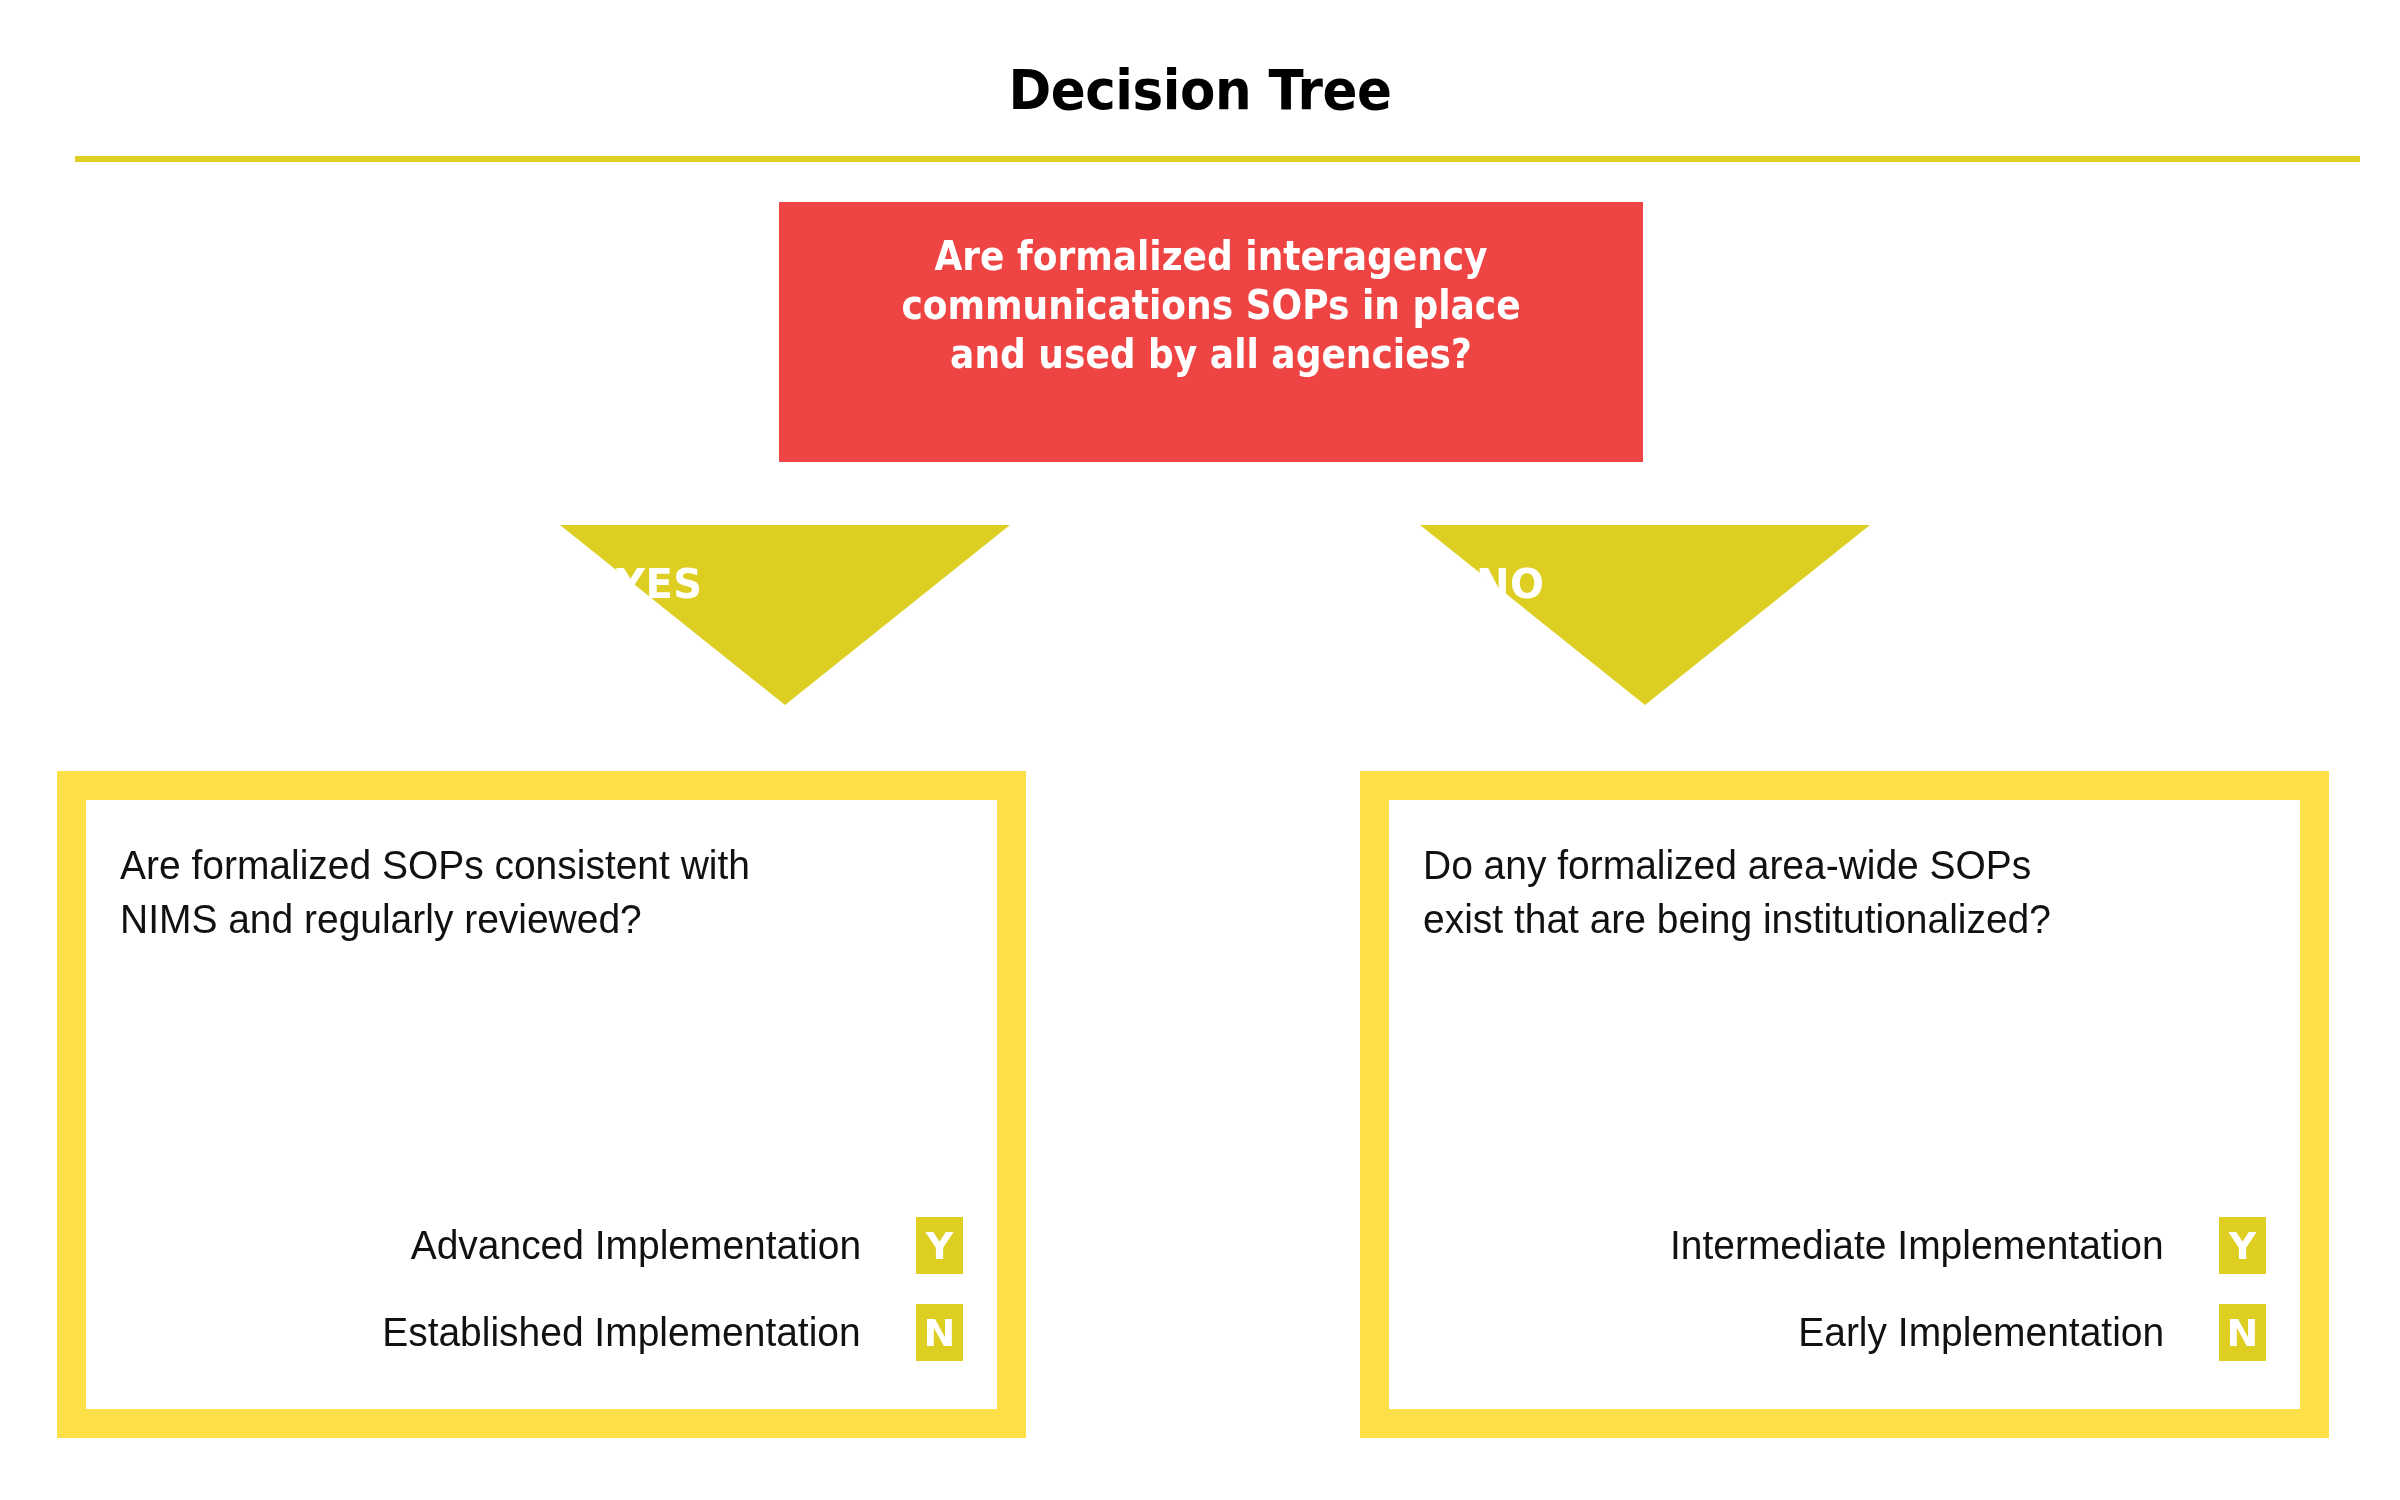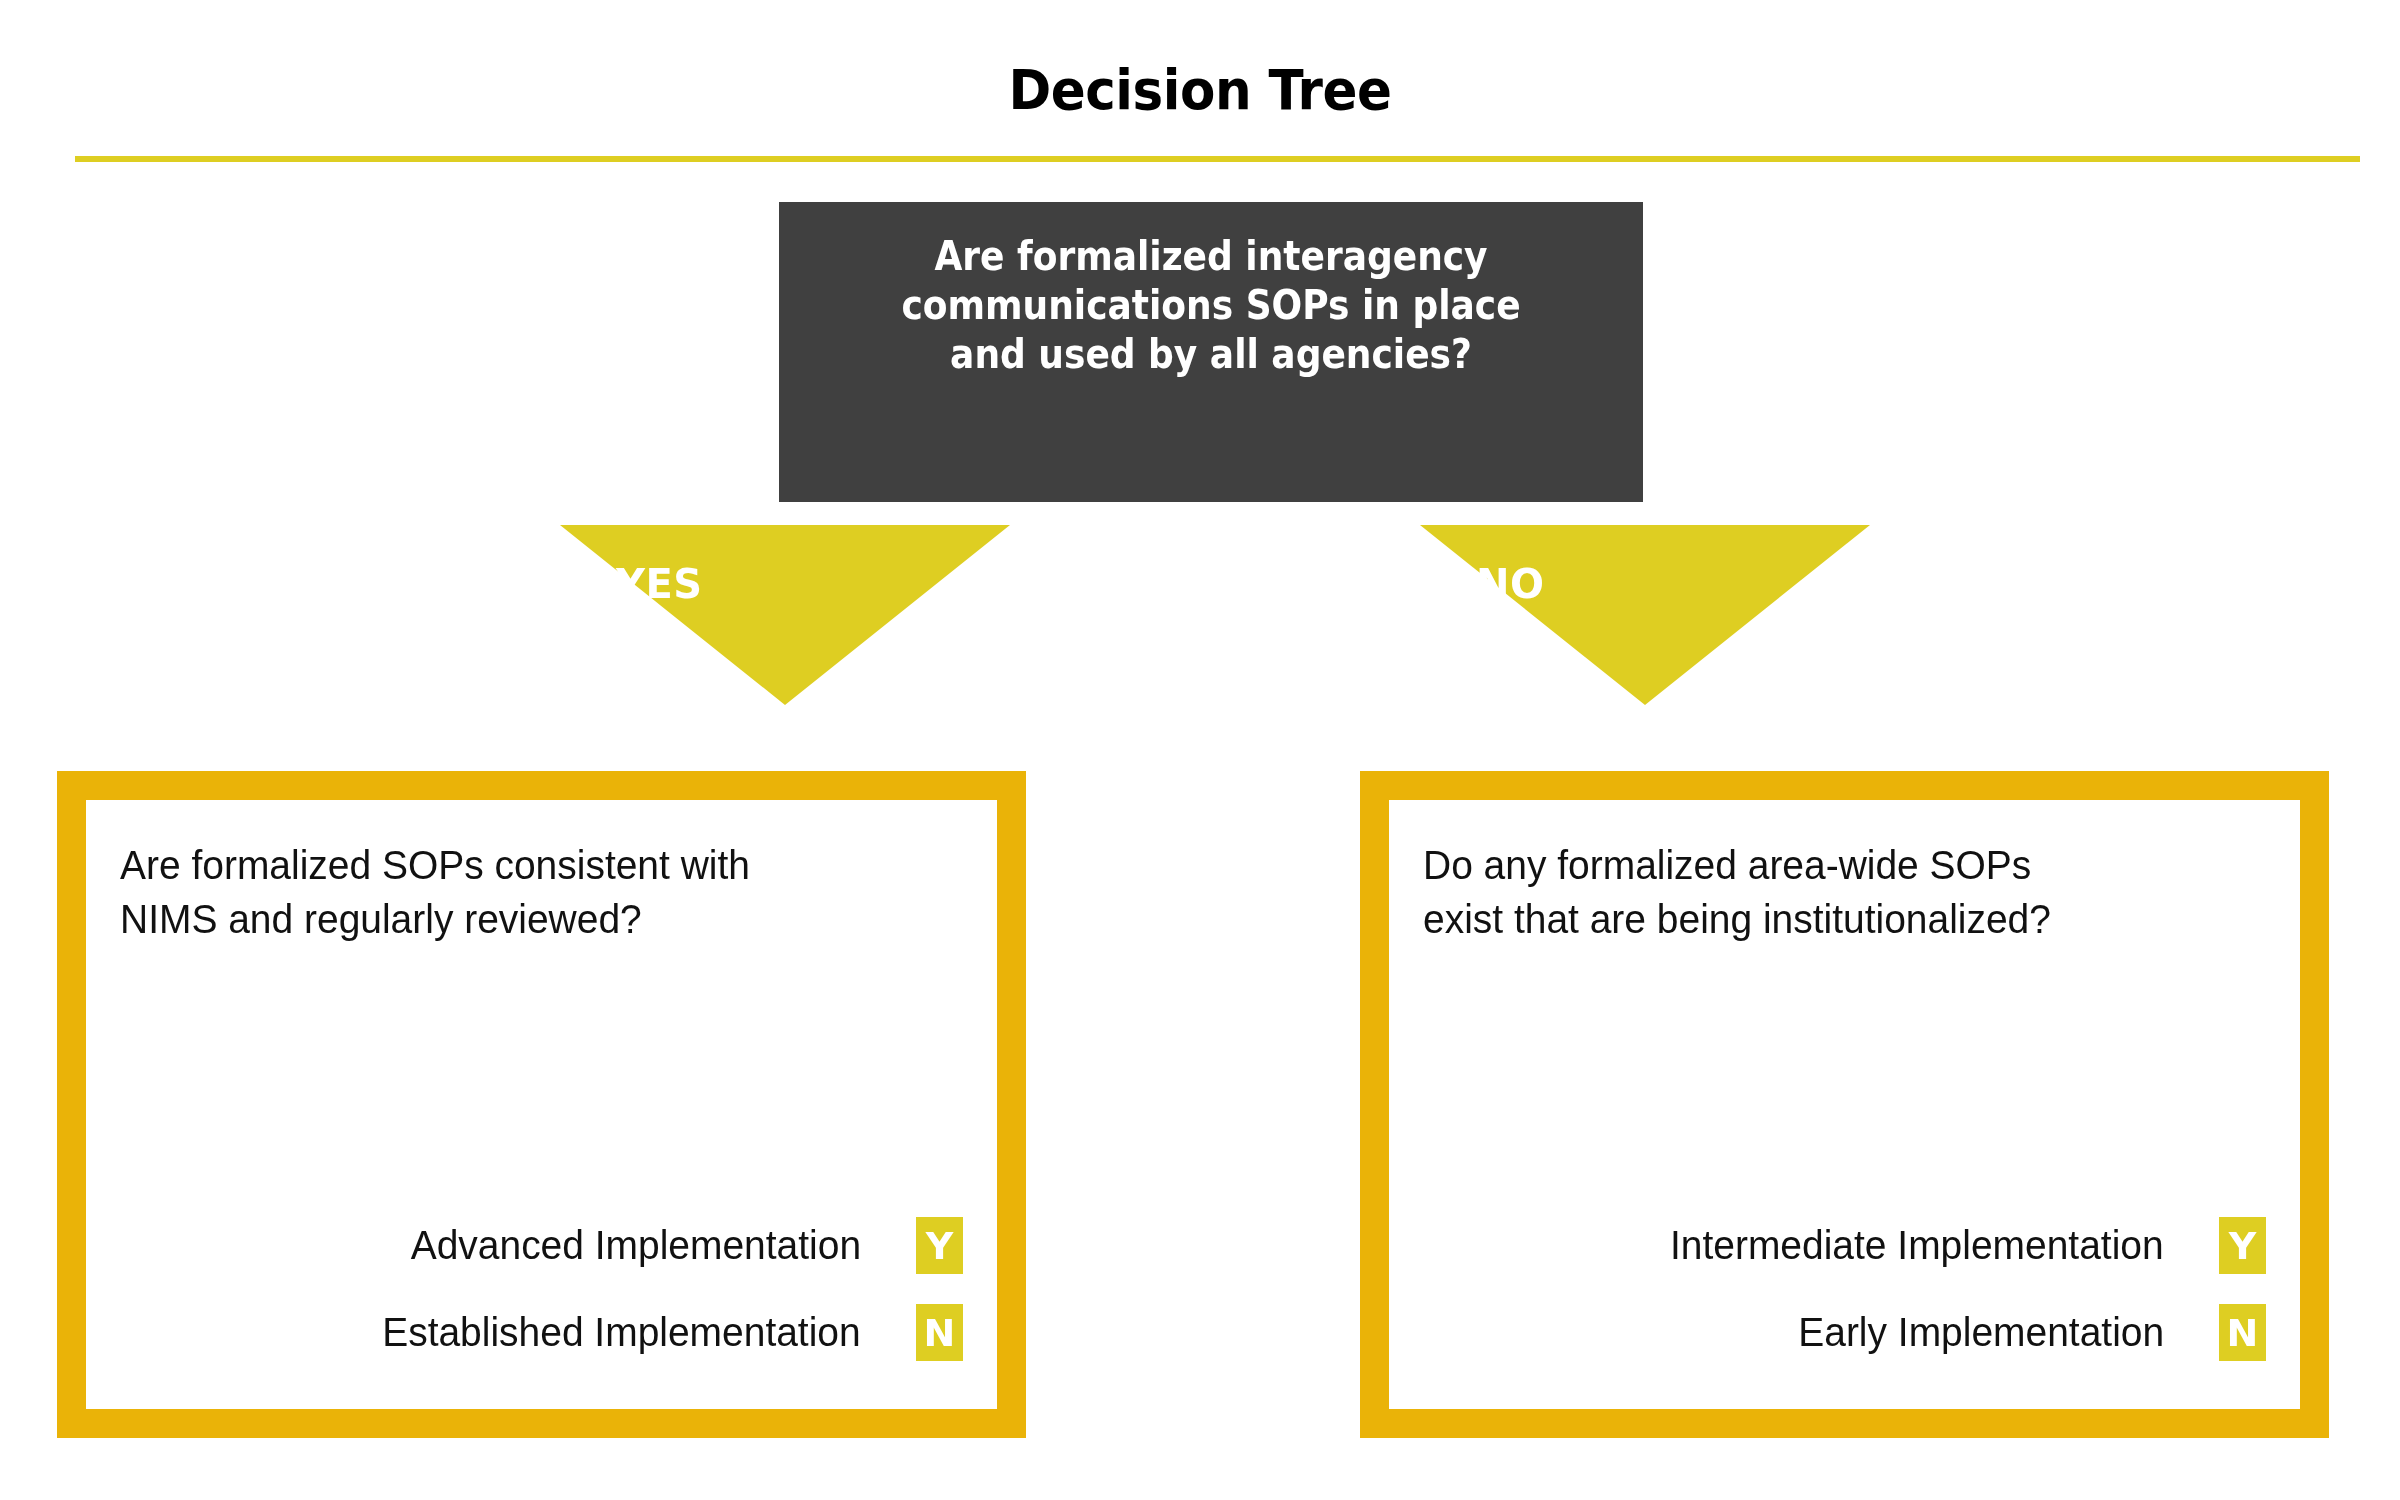--- a/index.html
+++ b/index.html
@@ -43,22 +43,22 @@
     height: 6px;
     background: #dece22;
   }
 
   
   .root-box {
     position: absolute;
     left: 779px;
     top: 202px;
     width: 864px;
-    height: 300px;
-    background: #404040;
+    height: 260px;
+    background: #ef4444;
     box-sizing: border-box;
     padding: 30px 34px 0 34px;
   }
   .root-box-text {
     font-family: "DejaVu Sans", sans-serif;
     font-weight: bold;
     font-size: 40px;
     line-height: 1.22;
     color: #ffffff;
     text-align: center;
@@ -99,21 +99,21 @@
   .arrow-yes .arrow-label { padding-left: 56px; box-sizing: border-box; }
   .arrow-no  { left: 1420px; }
   .arrow-no  .arrow-label { padding-left: 56px; box-sizing: border-box; }
 
   
   .outcome-box {
     position: absolute;
     top: 771px;
     width: 969px;
     height: 667px;
-    background: #eab308;
+    background: #fde047;
     box-sizing: border-box;
     padding: 29px;
   }
   .outcome-box-left  { left: 57px; }
   .outcome-box-right { left: 1360px; }
   .outcome-inner {
     position: relative;
     width: 100%;
     height: 100%;
     background: #ffffff;

